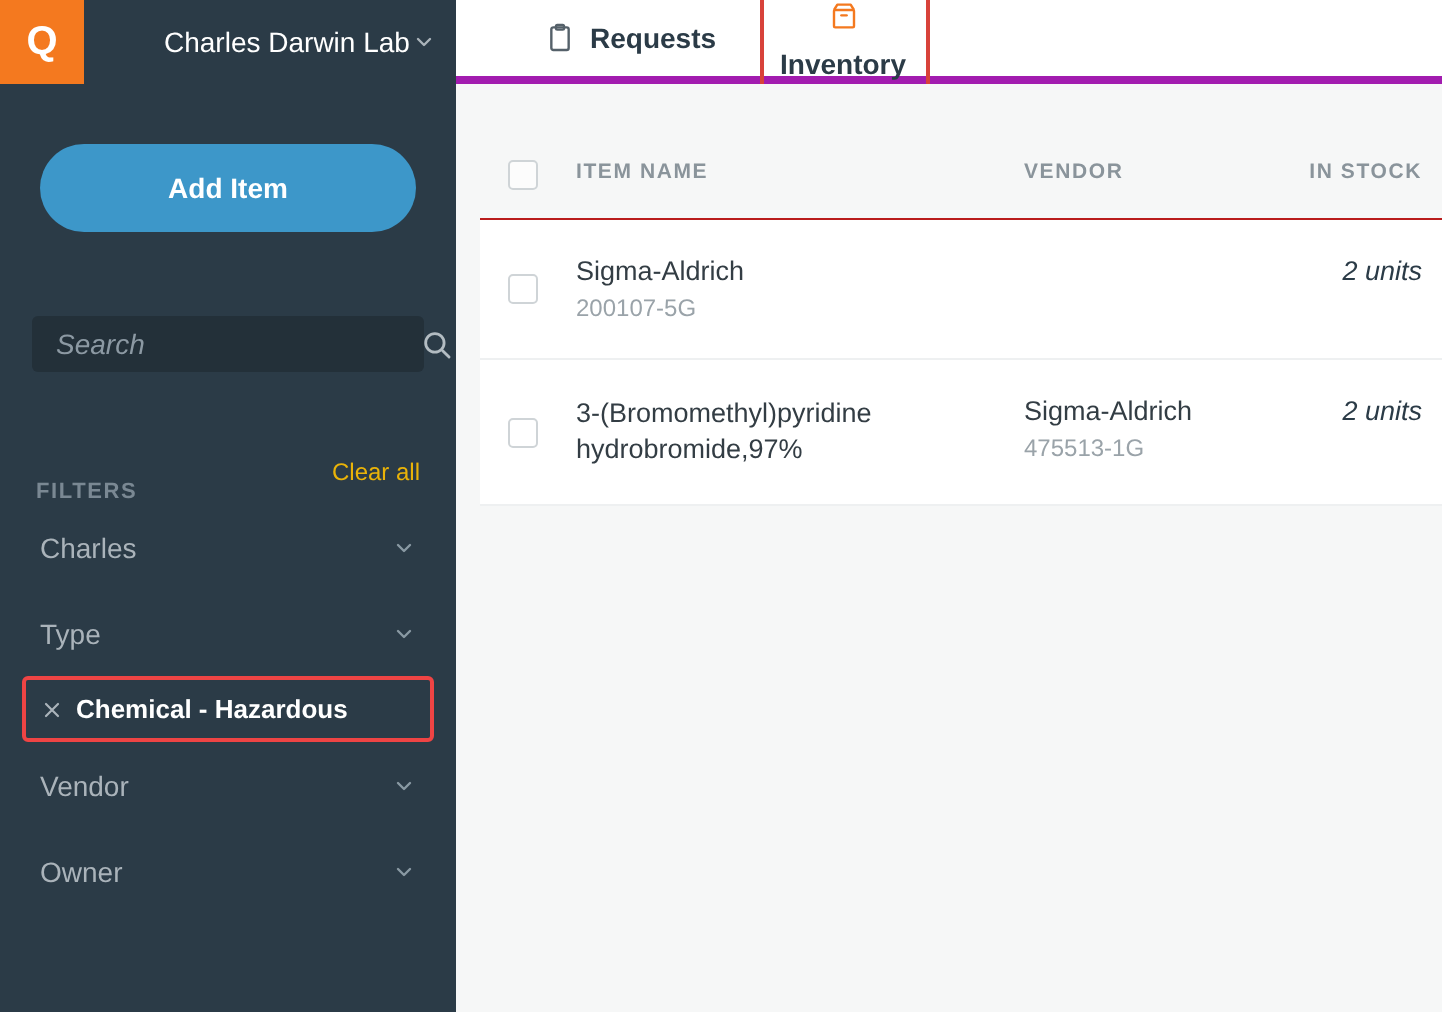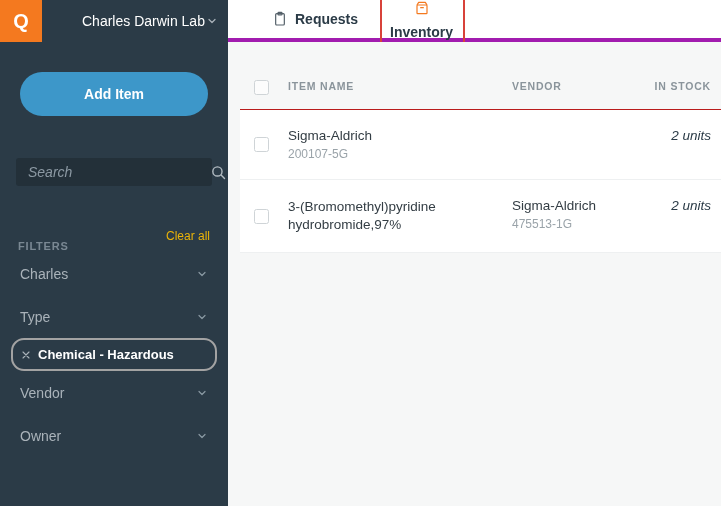--- a/index.html
+++ b/index.html
@@ -12,21 +12,21 @@
     .add-btn { margin: 30px 20px 0 20px; background: #3d97c9; color: #fff; border: none; border-radius: 24px; height: 44px; font-size: 14px; font-weight: 600; cursor: pointer; }
     .search-wrap { margin: 42px 16px 0 16px; background: #233039; border-radius: 3px; height: 28px; display: flex; align-items: center; padding: 0 12px; }
     .search-input { flex: 1; background: transparent; border: none; outline: none; color: #c0c9d0; font-size: 14px; font-style: italic; }
     .search-input::placeholder { color: #8c99a3; font-style: italic; }
     .search-icon { color: #aab3ba; }
     .filters-header { margin: 34px 18px 0 18px; display: flex; justify-content: space-between; align-items: center; }
     .filters-title { font-size: 11px; font-weight: 700; letter-spacing: 0.8px; color: #7a8893; margin-top: 20px; }
     .clear-all { font-size: 12px; color: #eab308; cursor: pointer; }
     .filter-item { margin: 0 16px; padding: 14px 4px 13px 4px; display: flex; justify-content: space-between; align-items: center; font-size: 14px; color: #aab3ba; cursor: pointer; }
     .filter-item:first-of-type { margin-top: 12px; }
-    .applied-filter { border: 2px solid #a3a3a3; border-radius: 13px; margin: 0 11px 0 11px; padding: 7px 7px; display: flex; align-items: center; gap: 6px; background: #2b3b47; }
+    .applied-filter { border: 2px solid #ef4444; border-radius: 3px; margin: 0 11px 0 11px; padding: 7px 7px; display: flex; align-items: center; gap: 6px; background: #2b3b47; }
     .applied-filter .x { color: #aab3ba; cursor: pointer; display:flex; align-items:center; }
     .applied-filter .label { color: #fff; font-size: 13px; font-weight: 600; }
     .chev { color: #8999a3; }
 
     .main { flex: 1; display: flex; flex-direction: column; }
     .tabs { height: 42px; display: flex; align-items: center; gap: 16px; padding-left: 38px; border-bottom: 4px solid #a21caf; }
     .tab { display: flex; align-items: center; gap: 7px; font-size: 14px; font-weight: 600; color: #2b3b47; cursor: pointer; padding: 4px 6px; }
     .tab .ticon { display:flex; align-items:center; }
     .tab-active { border: 2px solid #d8423a; border-radius: 2px; padding: 5px 10px 5px 8px; flex-direction: column; }
     .tab-active .ticon svg path, .tab-active .ticon svg rect { stroke: #f4791f; }

